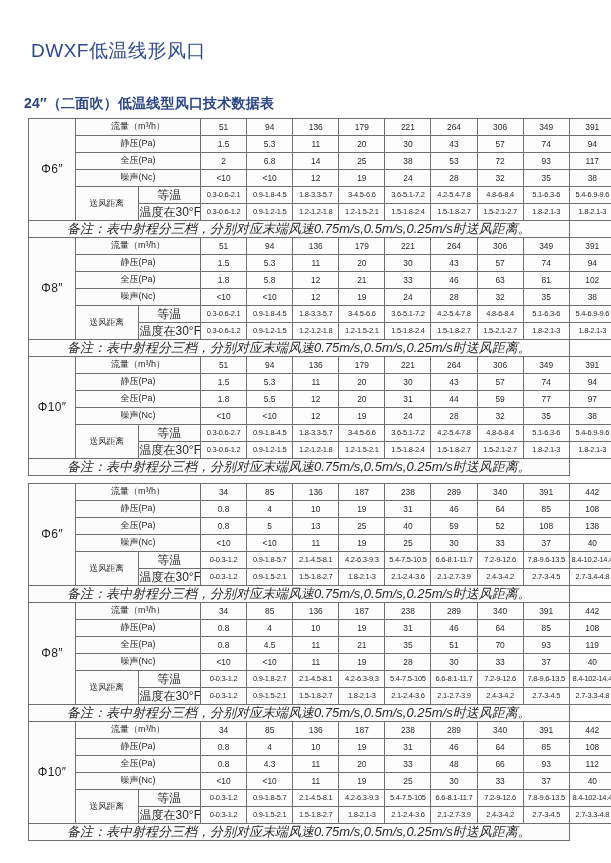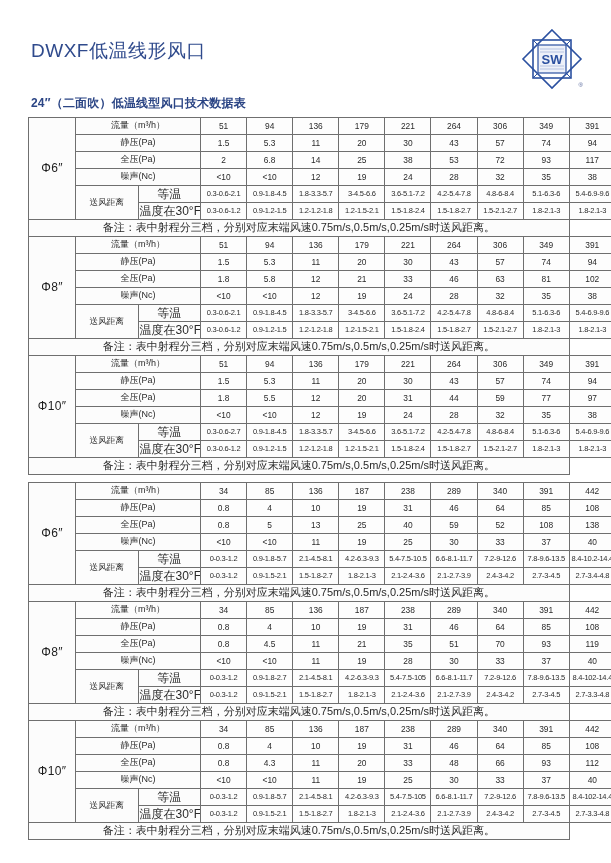--- a/index.html
+++ b/index.html
@@ -23,22 +23,22 @@
   .logo{
     position:absolute;left:519px;top:28px;width:66px;height:62px;
   }
   .logo svg{display:block;}
   .logo-reg{
     position:absolute;right:2px;bottom:2px;font-size:6px;color:#4a5c93;
   }
 
   
   .sec-title{
-    margin:0 0 5px 31px;
-    font-size:12px;font-weight:bold;
+    margin:0 0 5px 24px;
+    font-size:14px;font-weight:bold;
     color:#2b4585;letter-spacing:.2px;
     white-space:nowrap;
   }
   .sec-title.second{margin-top:14px;}
 
   
   .tbl-wrap{margin:0 0 0 28px;width:556px;}
   table.dt{
     border-collapse:collapse;
     width:556px;
@@ -72,60 +72,39 @@
   }
   td.rowlabel-sub{
     width:76px;
     font-size:12px;
   }
   td.val{width:43.1px;}
   td.val.dist{font-size:7.5px;letter-spacing:-.25px;}
   td.note{
     text-align:left;
     padding-left:6px;
-    font-size:11px;
+    font-size:13px;
     height:15px;
+    font-style:italic;
   }
   
   table.dt td.val{background:#fdfdfd;}
   table.dt td.rowlabel,table.dt td.rowlabel-narrow,
   table.dt td.rowlabel-sub,table.dt td.size-cell,table.dt td.note{background:#fcfcfc;}
 
   .spacer-sm{height:7px;}
 </style>
 </head>
 <body>
 
 <div class="page">
 
   <div class="header">
     <div class="doc-title">DWXF低温线形风口</div>
 
-    <div class="logo">
-      <svg width="66" height="62" viewBox="0 0 66 62">
-
-        <rect x="14" y="12" width="38" height="38" fill="none" stroke="#2b50a0" stroke-width="1.6"></rect>
-        <polygon points="33,2 62,31 33,60 4,31" fill="none" stroke="#2b50a0" stroke-width="1.6"></polygon>
-
-        <rect x="19" y="17" width="28" height="28" fill="#eef1f9" stroke="#2b50a0" stroke-width="1.2"></rect>
-        <line x1="14" y1="12" x2="19" y2="17" stroke="#2b50a0" stroke-width="1"></line>
-        <line x1="52" y1="12" x2="47" y2="17" stroke="#2b50a0" stroke-width="1"></line>
-        <line x1="14" y1="50" x2="19" y2="45" stroke="#2b50a0" stroke-width="1"></line>
-        <line x1="52" y1="50" x2="47" y2="45" stroke="#2b50a0" stroke-width="1"></line>
-
-        <g stroke="#9fb0d8" stroke-width="0.7">
-          <line x1="21" y1="21" x2="45" y2="21"></line>
-          <line x1="21" y1="24" x2="45" y2="24"></line>
-          <line x1="21" y1="38" x2="45" y2="38"></line>
-          <line x1="21" y1="41" x2="45" y2="41"></line>
-        </g>
-        <text x="33" y="36" text-anchor="middle" font-family="Liberation Sans, sans-serif" font-size="13" font-weight="bold" fill="#2b50a0">SW</text>
-      </svg>
-      <span class="logo-reg">®</span>
-    </div>
   </div>
 
   <div class="sec-title">24″（二面吹）低温线型风口技术数据表</div>
   <div class="tbl-wrap">
     <table class="dt">
         <tbody id="t1-body">
           <tr>
             <td class="size-cell" rowspan="6">Φ6″</td>
             <td class="rowlabel" colspan="2">流量（m³/h）</td>
             <td class="val">51</td>

